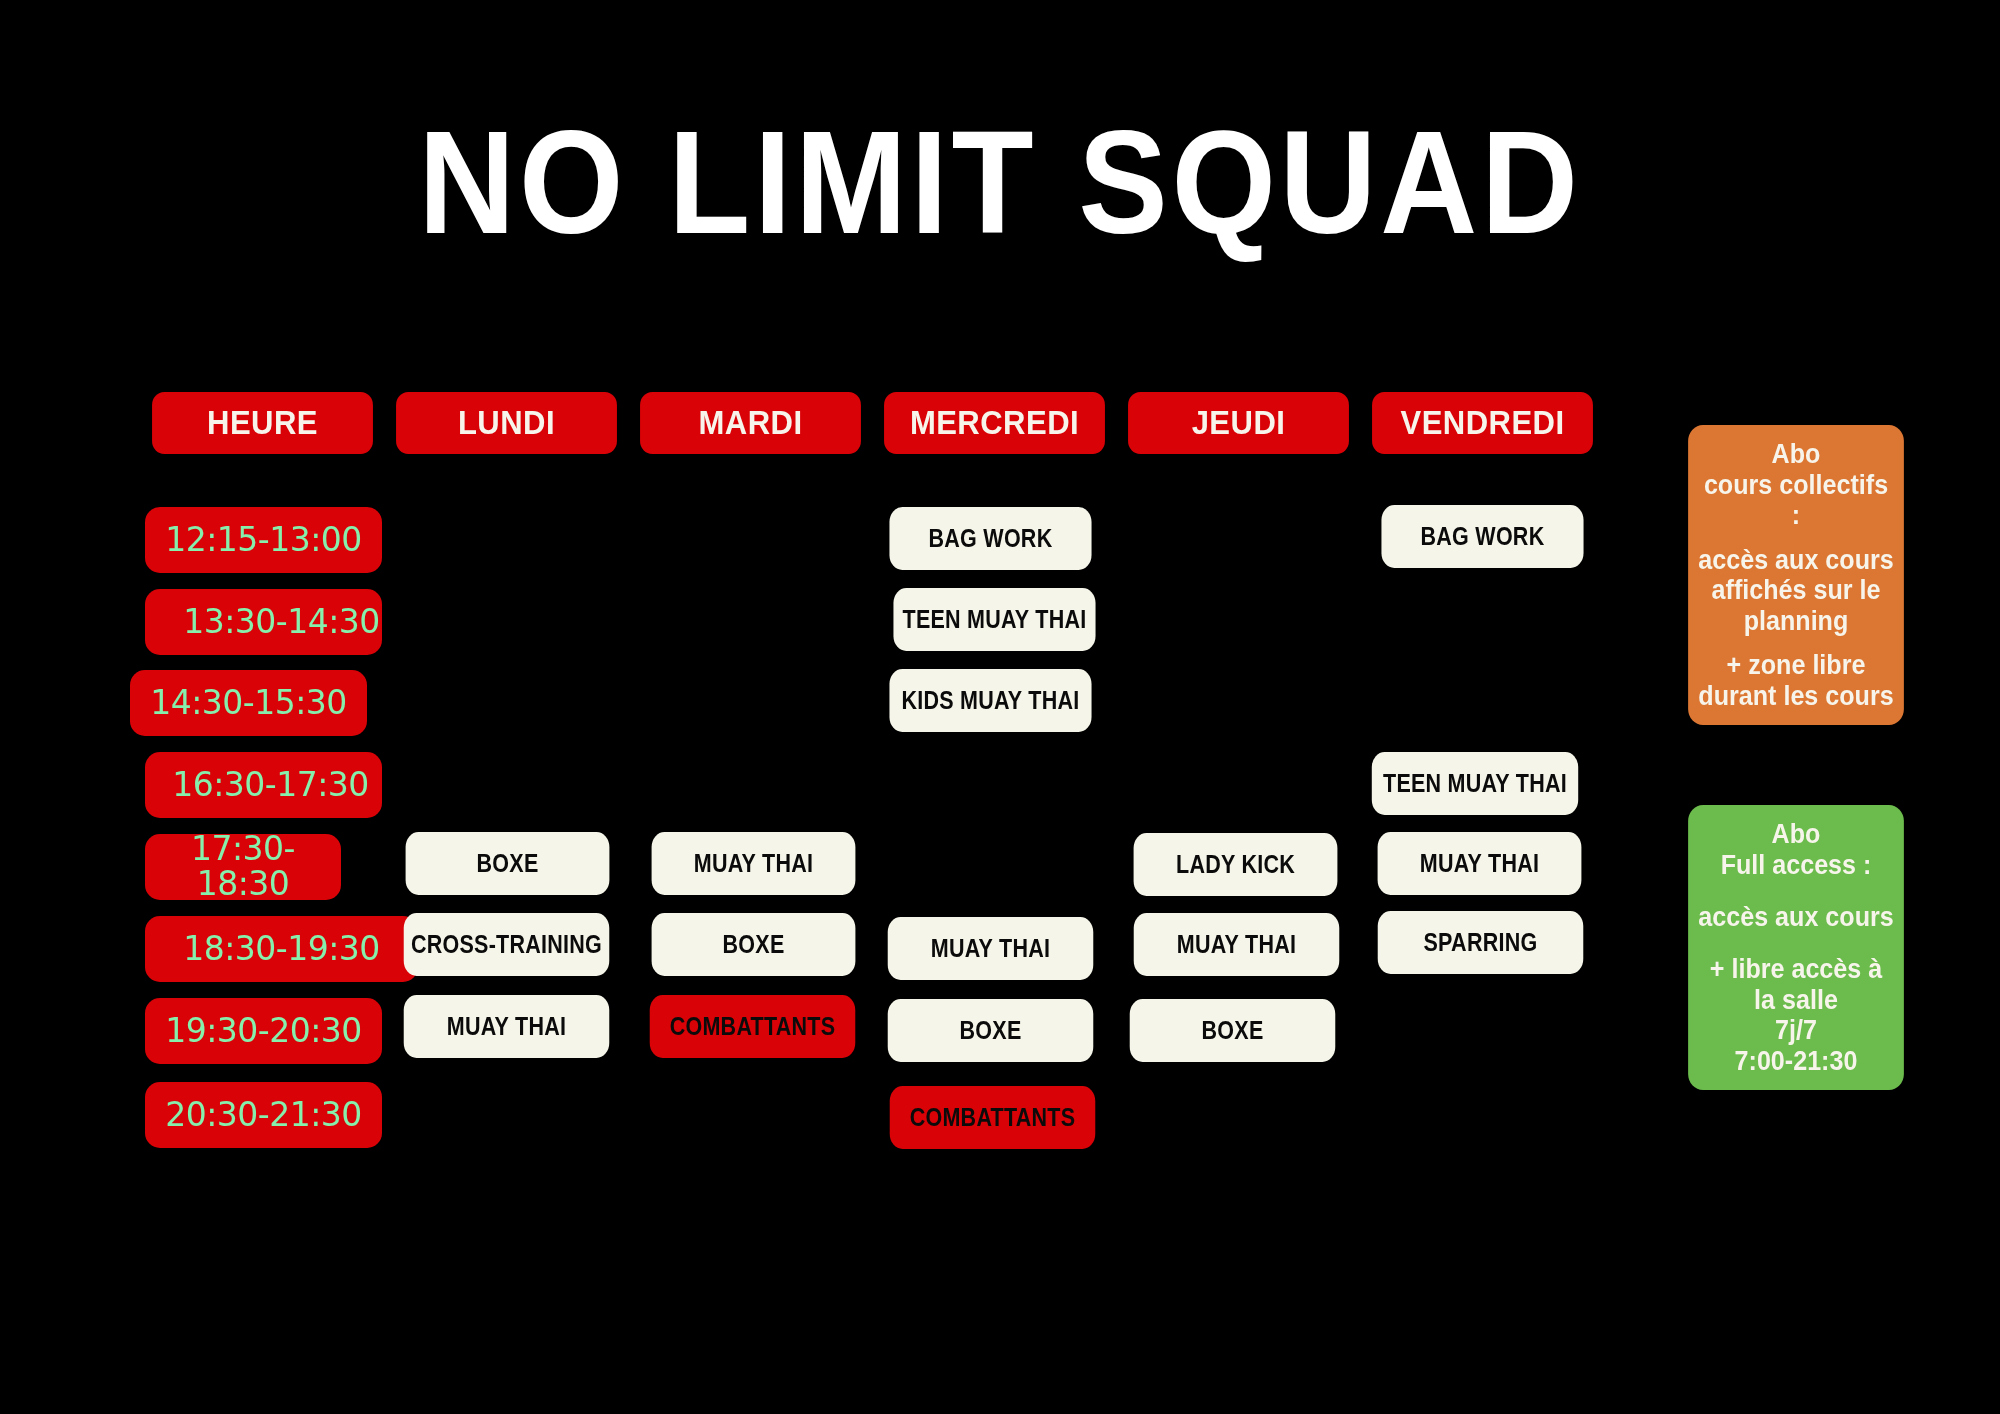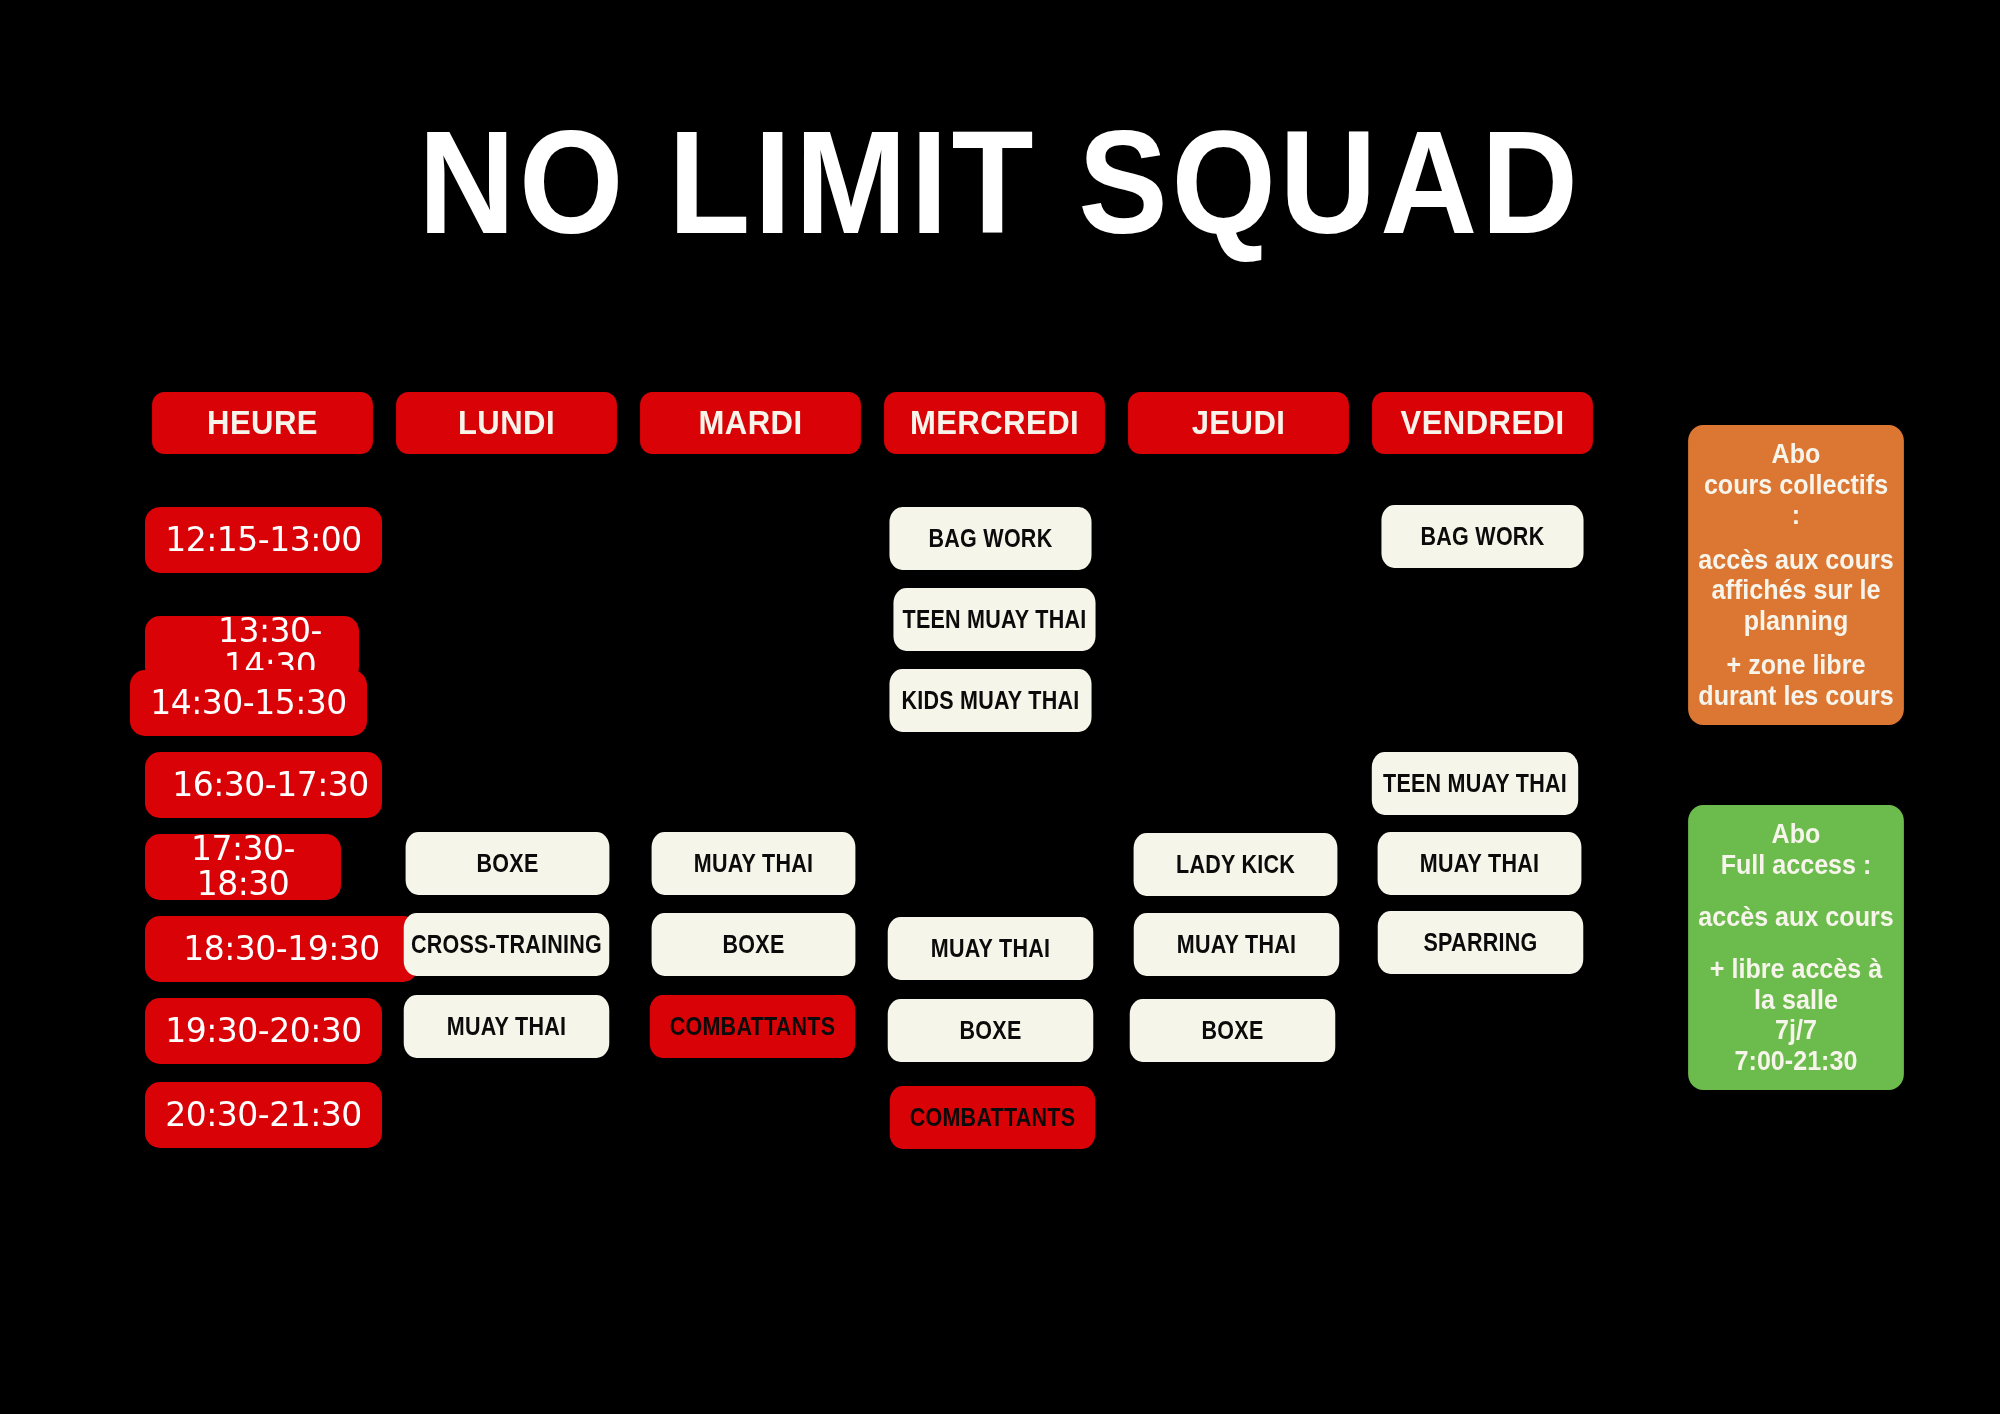--- a/index.html
+++ b/index.html
@@ -57,21 +57,21 @@
     font-family: "Liberation Sans", sans-serif;
     font-weight: 700;
     font-size: 33px;
     letter-spacing: 0.5px;
     transform: scaleX(0.94);
   }
 
   
   .time {
     background: #D90207;
-    color: #ffffff;
+    color: #86efac;
     height: 66px;
     border-radius: 15px;
     font-family: "DejaVu Sans", sans-serif;
     font-weight: 400;
     font-size: 33px;
     letter-spacing: -0.5px;
   }
 
   
   .cell {
@@ -121,21 +121,21 @@
 <div id="brand-title">NO LIMIT SQUAD</div>
 
 <div class="pill hdr" style="left:145px;  top:392px; width:235px;">HEURE</div>
 <div class="pill hdr" style="left:389px;  top:392px; width:235px;">LUNDI</div>
 <div class="pill hdr" style="left:633px;  top:392px; width:235px;">MARDI</div>
 <div class="pill hdr" style="left:877px;  top:392px; width:235px;">MERCREDI</div>
 <div class="pill hdr" style="left:1121px; top:392px; width:235px;">JEUDI</div>
 <div class="pill hdr" style="left:1365px; top:392px; width:235px;">VENDREDI</div>
 
 <div class="pill time" style="left:145px; top:507px;  width:237px;">12:15-13:00</div>
-<div class="pill time" style="left:145px; top:616px;  width:214px;padding-left:36px;">13:30-14:30</div>
+<div class="pill time" style="left:145px; top:589px;  width:237px;padding-left:36px;">13:30-14:30</div>
 <div class="pill time" style="left:130px; top:670px;  width:237px;">14:30-15:30</div>
 <div class="pill time" style="left:145px; top:752px;  width:237px;padding-left:14px;">16:30-17:30</div>
 <div class="pill time" style="left:145px; top:834px;  width:196px;">17:30-18:30</div>
 <div class="pill time" style="left:145px; top:916px;  width:273px;">18:30-19:30</div>
 <div class="pill time" style="left:145px; top:998px;  width:237px;">19:30-20:30</div>
 <div class="pill time" style="left:145px; top:1082px; width:237px;">20:30-21:30</div>
 
 <div class="pill cell" style="left:873px;  top:507px; width:235px;">BAG WORK</div>
 <div class="pill cell" style="left:1365px; top:505px; width:235px;">BAG WORK</div>
 

